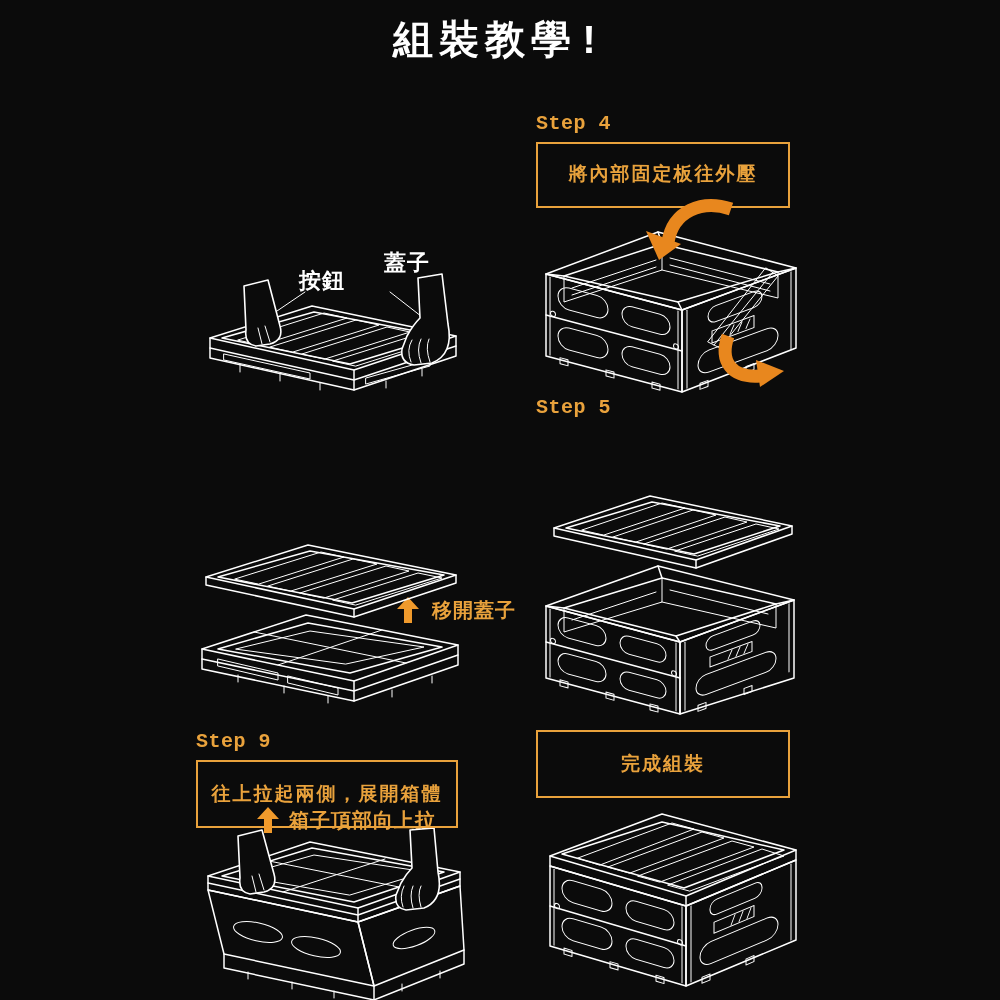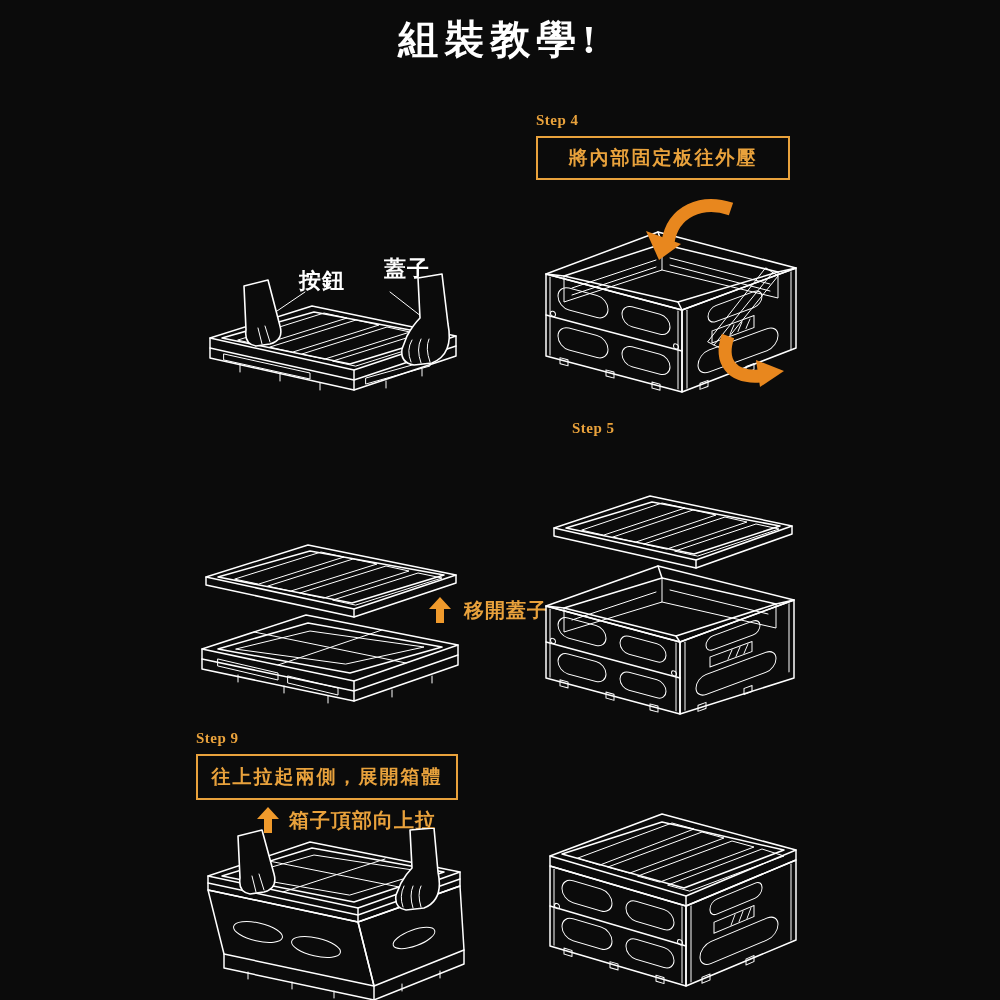--- a/index.html
+++ b/index.html
@@ -1,26 +1,26 @@
 <!DOCTYPE html>
 <html style="--bg: #0B0B0B; --accent: #E9A23C; --arrow: #E8871E; --uparrow: #F09A2C; --ink: #FFFFFF;"><head>
 <meta charset="utf-8">
 <style>
   html,body{margin:0;padding:0;background:var(--bg,#0b0b0b);}
   .canvas{position:relative;width:1000px;height:1000px;overflow:hidden;
           background:var(--bg,#0b0b0b);
-          font-family:Liberation Serif, serif;}
+          font-family:Liberation Mono, monospace;}
   .title{position:absolute;left:0;right:0;top:12px;margin:0;text-align:center;
          color:var(--ink,#fff);font-size:40px;font-weight:800;letter-spacing:6px;}
   .step{position:absolute;}
-  .step-label{color:var(--accent,#e9a23c);font-size:15px;font-weight:800;
+  .step-label{color:var(--accent,#e9a23c);font-size:20px;font-weight:800;
               letter-spacing:.5px;margin:0 0 7px 0;}
   .ibox{border:2px solid var(--accent,#e9a23c);color:var(--accent,#e9a23c);
         font-weight:700;font-size:19px;text-align:center;letter-spacing:2px;
-        padding:8px 4px;box-sizing:border-box;}
+        padding:19px 4px;box-sizing:border-box;}
   .ibox .line{line-height:24px;}
   .w-left{width:262px;}
   .w-right{width:254px;}
   .callout{position:absolute;color:var(--ink,#fff);font-size:22px;font-weight:700;letter-spacing:1px;}
   .arrow-note{position:absolute;display:flex;align-items:center;gap:9px;
               color:var(--accent,#e9a23c);font-size:20px;font-weight:700;letter-spacing:1px;}
   svg.illus{position:absolute;}
   .ink{stroke:var(--ink,#fff);fill:none;stroke-width:1.5;stroke-linejoin:round;stroke-linecap:round;}
   .ink-thin{stroke:var(--ink,#fff);fill:none;stroke-width:1;stroke-linejoin:round;stroke-linecap:round;}
   .ink-fill{fill:var(--bg,#0b0b0b);stroke:var(--ink,#fff);stroke-width:1.6;stroke-linejoin:round;}
@@ -30,21 +30,21 @@
 </style>
 </head>
 <body>
 
 <div class="canvas">
 
   <h1 class="title">組裝教學!</h1>
 
 
   <span class="callout" style="left:299px;top:266px;">按鈕</span>
-  <span class="callout" style="left:384px;top:254px;">蓋子</span>
+  <span class="callout" style="left:384px;top:248px;">蓋子</span>
 
   <svg class="illus" style="left:190px;top:262px;" width="300" height="160" viewBox="0 0 300 160">
     <g class="ink-thin">
       <line x1="115" y1="30" x2="62" y2="66"></line>
       <line x1="200" y1="30" x2="236" y2="58"></line>
     </g>
     <g class="ink">
       <polygon points="20,76 122,44 266,74 164,108"></polygon>
       <polygon points="32,76 124,50 252,74 160,102"></polygon>
       <polyline points="20,76 20,96 164,128 266,94 266,74"></polyline>
@@ -71,21 +71,21 @@
     </g>
     <g>
       <path class="ink-fill" d="M228,16 L252,12 L258,62 Q264,92 242,101 L224,103 Q210,101 212,87 L217,74 Q223,63 230,56 Z"></path>
       <path class="ink-thin" d="M221,100 Q216,88 222,78"></path>
       <path class="ink-thin" d="M231,101 Q226,87 231,77"></path>
       <path class="ink-thin" d="M240,100 Q235,86 239,77"></path>
     </g>
   </svg>
 
 
-  <div class="arrow-note" style="left:428px;top:597px;gap:12px;">
+  <div class="arrow-note" style="left:396px;top:597px;gap:12px;">
     <svg width="24" height="27" viewBox="0 0 24 27">
       <polygon class="uparrow" points="12,0 23,12 16,12 16,26 8,26 8,12 1,12"></polygon>
     </svg>
     <span>移開蓋子</span>
   </div>
 
   <svg class="illus" style="left:188px;top:533px;" width="300" height="185" viewBox="0 0 300 185">
     <g class="ink">
       <polygon points="18,44 120,12 268,42 166,76"></polygon>
       <polygon points="30,44 122,18 256,42 164,70"></polygon>
@@ -234,21 +234,21 @@
     <g>
       <path class="arrow-stroke" d="M199,13 C 170,3 141,15 136,46"></path>
       <polygon class="arrow-fill" points="127,64 114,35 149,48"></polygon>
     </g>
     <g>
       <path class="arrow-stroke" d="M196,140 C 187,166 200,182 228,180"></path>
       <polygon class="arrow-fill" points="252,175 224,164 228,191"></polygon>
     </g>
   </svg>
 
-  <section class="step" style="left:536px;top:420px;margin-left:36px;">
+  <section class="step" style="left:536px;top:396px;">
     <div class="step-label">Step 5</div>
   </section>
 
   <svg class="illus" style="left:528px;top:486px;" width="290" height="235" viewBox="0 0 290 235">
     <g class="ink">
       <polygon points="26,42 122,10 264,40 168,74"></polygon>
       <polygon points="38,42 124,16 252,40 166,68"></polygon>
       <polyline points="26,42 26,50 168,82 264,48 264,40"></polyline>
       <line x1="168" y1="74" x2="168" y2="82"></line>
     </g>
@@ -298,20 +298,23 @@
       <line x1="68" y1="27" x2="64" y2="35"></line>
       <rect x="16" y="42" width="80" height="20" rx="10"></rect>
       <line x1="5" y1="2" x2="5" y2="70"></line>
       <line x1="109" y1="2" x2="109" y2="70"></line>
       <rect x="18" y="70" width="8" height="6"></rect>
       <rect x="64" y="70" width="8" height="6"></rect>
     </g>
   </svg>
 
   <section class="step" style="left:536px;top:730px;">
+    <div class="ibox w-right">
+      <span>完成組裝</span>
+    </div>
   </section>
 
   <svg class="illus" style="left:528px;top:790px;" width="290" height="210" viewBox="0 0 290 210">
     <g class="ink">
       <polygon points="22,66 134,24 268,60 158,106"></polygon>
       <polygon points="34,64 134,32 256,60 156,98"></polygon>
       <polyline points="22,66 22,76 158,116 268,70 268,60"></polyline>
       <line x1="158" y1="106" x2="158" y2="116"></line>
     </g>
     <g class="ink-thin">

